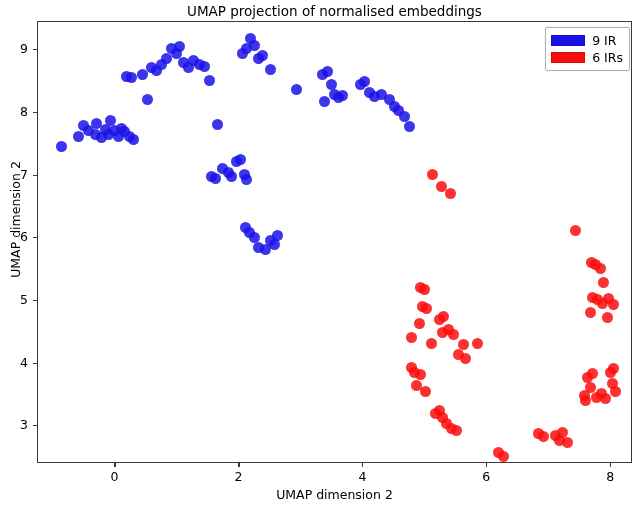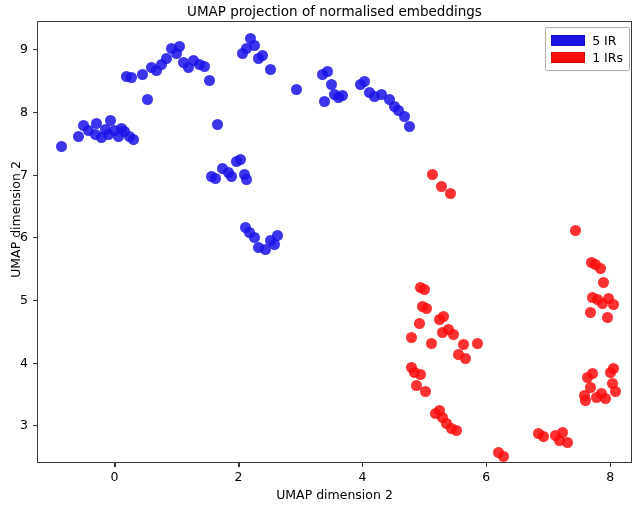--- a/index.html
+++ b/index.html
@@ -310,21 +310,21 @@
       <div class="ytick" style="top: 49.2128px;"></div>
       <div class="yticklabel" style="top: 49.2128px;">9</div>
     </div>
 
   <div id="xlabel">UMAP dimension 2</div>
   <div id="ylabel">UMAP dimension 2</div>
 
   <div id="legend">
       <div class="legend-row">
         <span class="legend-swatch" style="background: rgb(26, 18, 232);"></span>
-        <span class="legend-label">5 IR</span>
+        <span class="legend-label">9 IR</span>
       </div>
       <div class="legend-row">
         <span class="legend-swatch" style="background: rgb(251, 13, 13);"></span>
-        <span class="legend-label">1 IRs</span>
+        <span class="legend-label">6 IRs</span>
       </div>
     </div>
 
 </div>
 
 </body></html>

